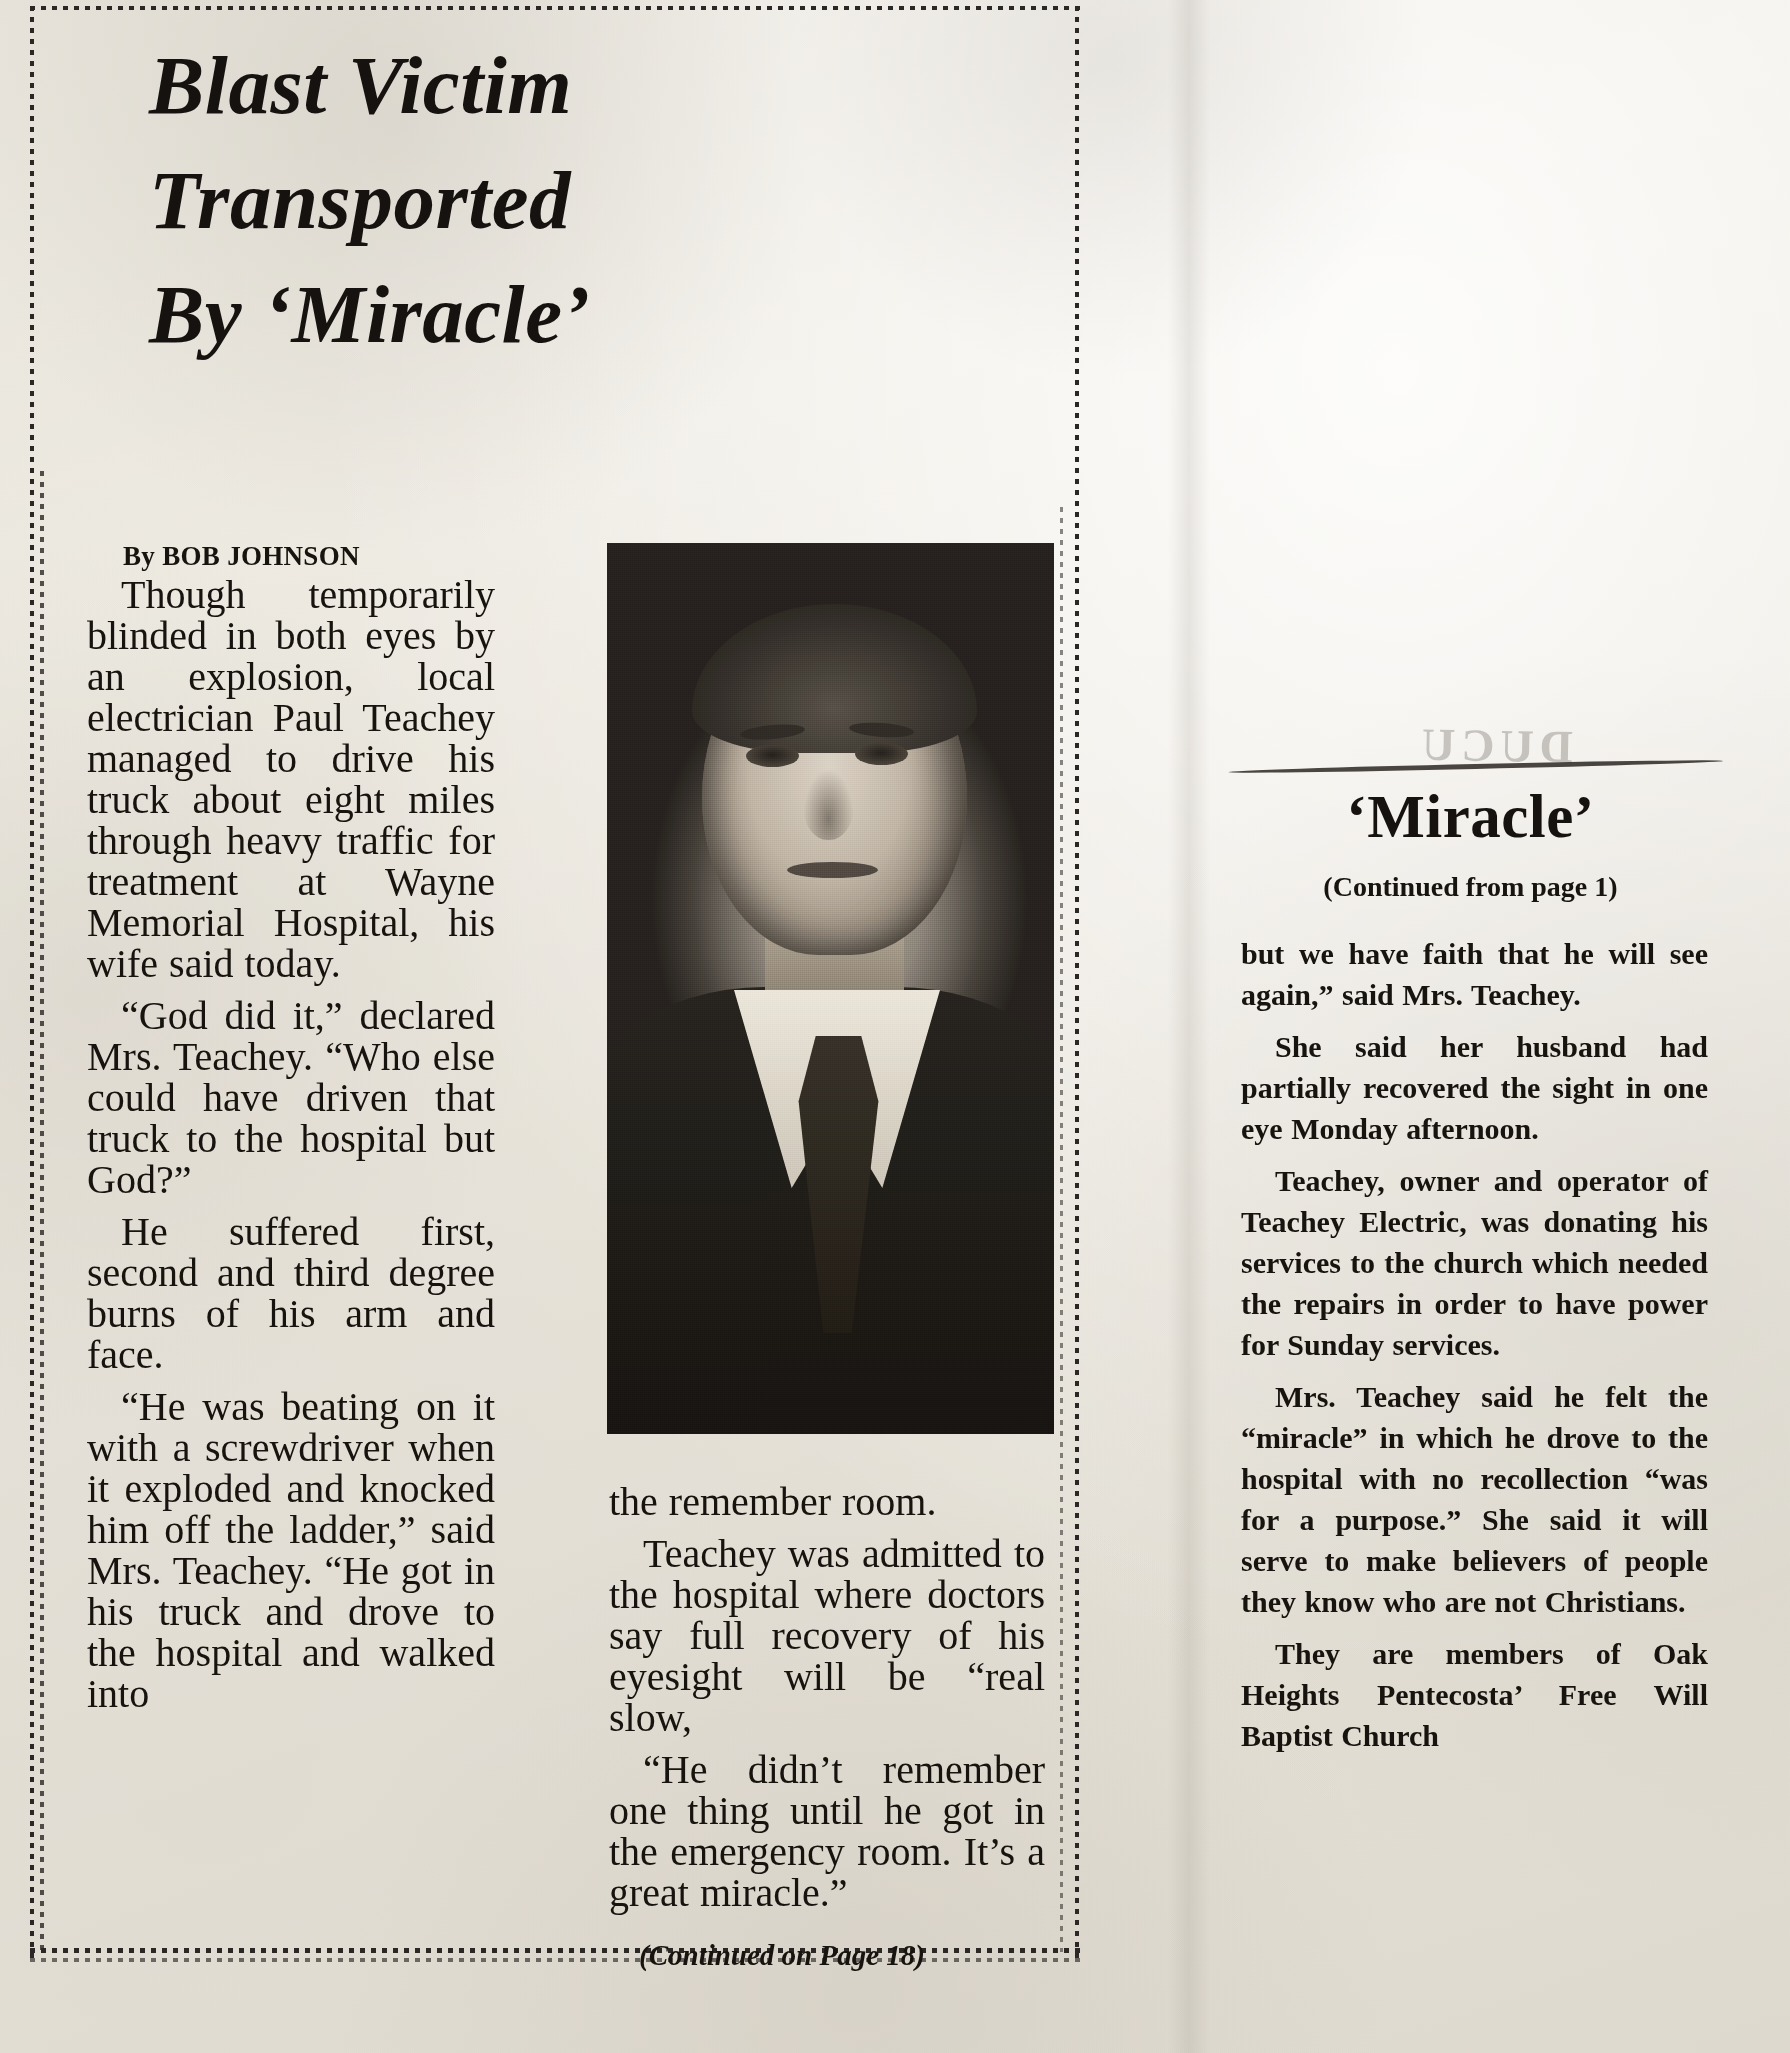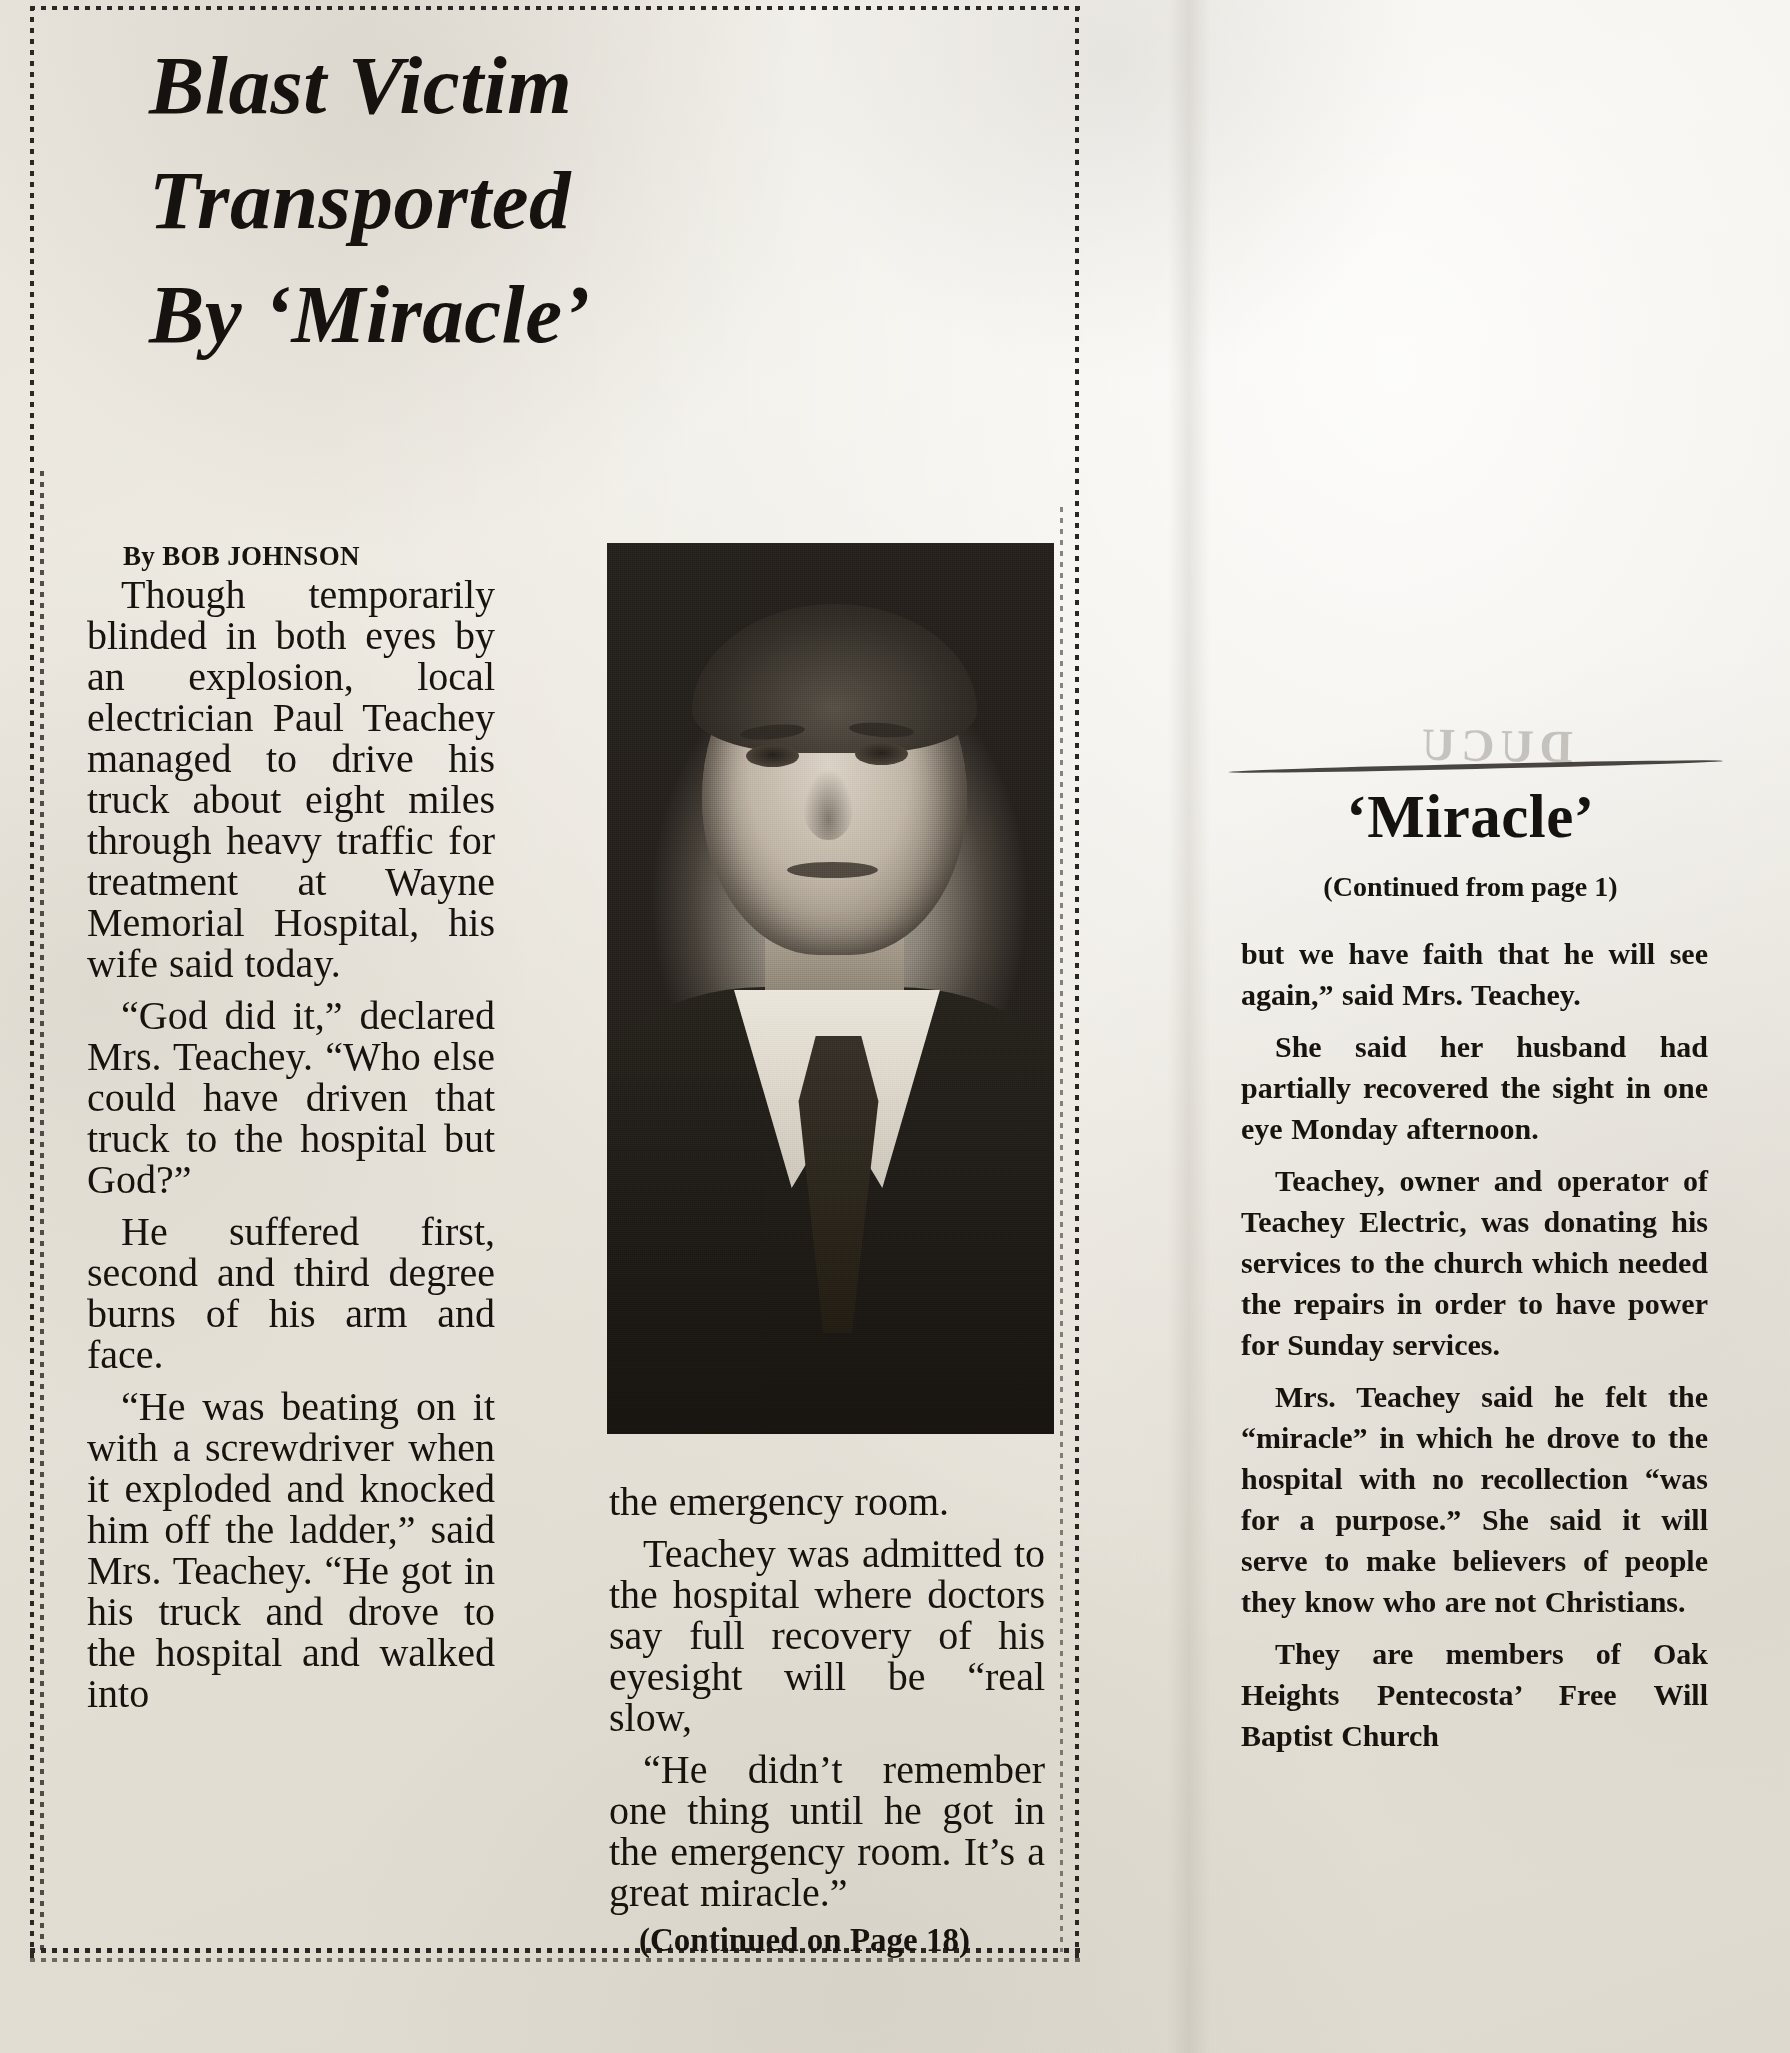--- a/index.html
+++ b/index.html
@@ -240,24 +240,25 @@
     font-family: "Liberation Serif", serif;
     font-weight: bold;
     font-size: 31px;
     letter-spacing: 1px;
     color: #17140f;
   }
 
   .jump-line {
     font-family: "Liberation Serif", serif;
     font-weight: bold;
-    font-size: 33px;
-    margin-top: 9px;
+    font-size: 29px;
+    margin-top: 26px;
     text-indent: 30px;
     color: #17140f;
+    font-style: italic;
   }
 
   
   #cont-rule {
     position: absolute;
     left: 1228px;
     top: 764px;
     width: 495px;
     height: 5px;
     background: #2a2621;
@@ -360,21 +361,21 @@
         <div class="brow r"></div>
         <div class="eye l"></div>
         <div class="eye r"></div>
         <div class="nose"></div>
         <div class="mouth"></div>
         <div class="grain"></div>
       </div>
     </div>
 
     <div id="col-mid-lower">
-      <p class="body tight">the emergency room.</p>
+      <p class="body tight">the remember room.</p>
       <p class="body">Teachey was admitted to the hospital where doctors say full recovery of his eyesight will be “real slow,</p>
       <p class="body">“He didn’t remember one thing until he got in the emergency room. It’s a great miracle.”</p>
       <div class="jump-line">(Continued on Page 18)</div>
     </div>
 
   </div>
 
   <div id="ghost-text">DUCU</div>
   <div id="cont-rule"></div>
   <div id="cont-head">‘Miracle’</div>

